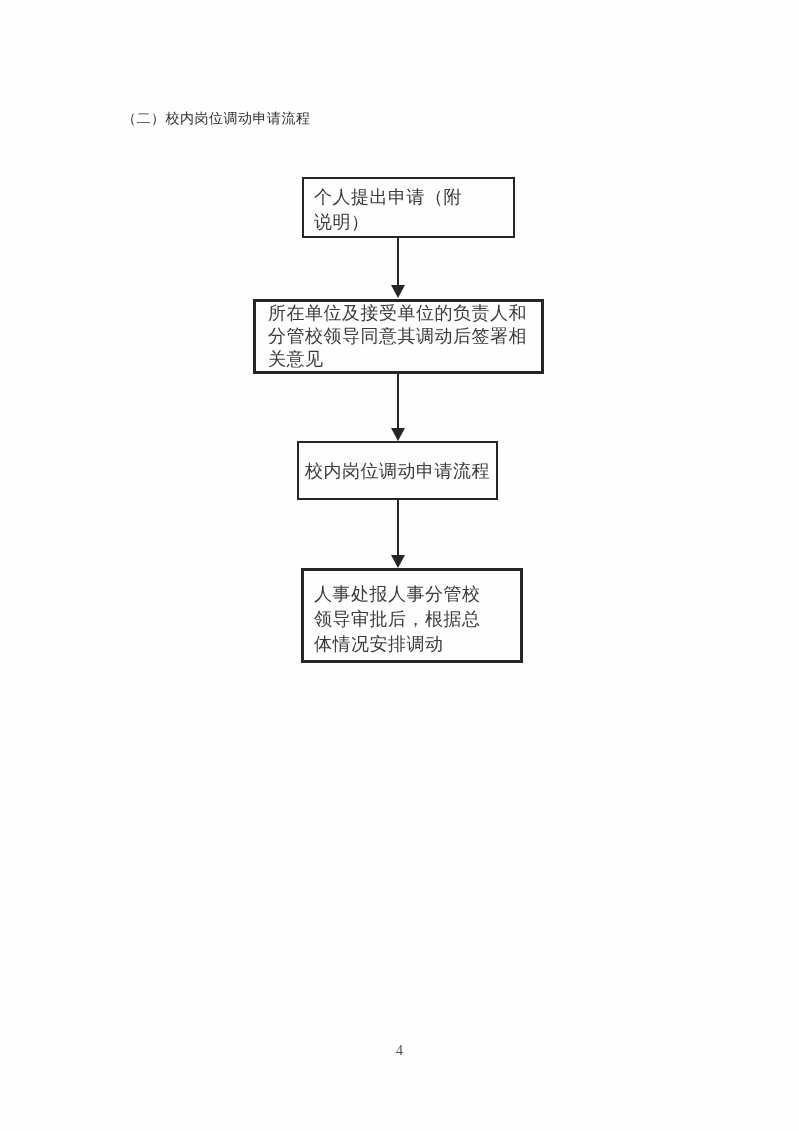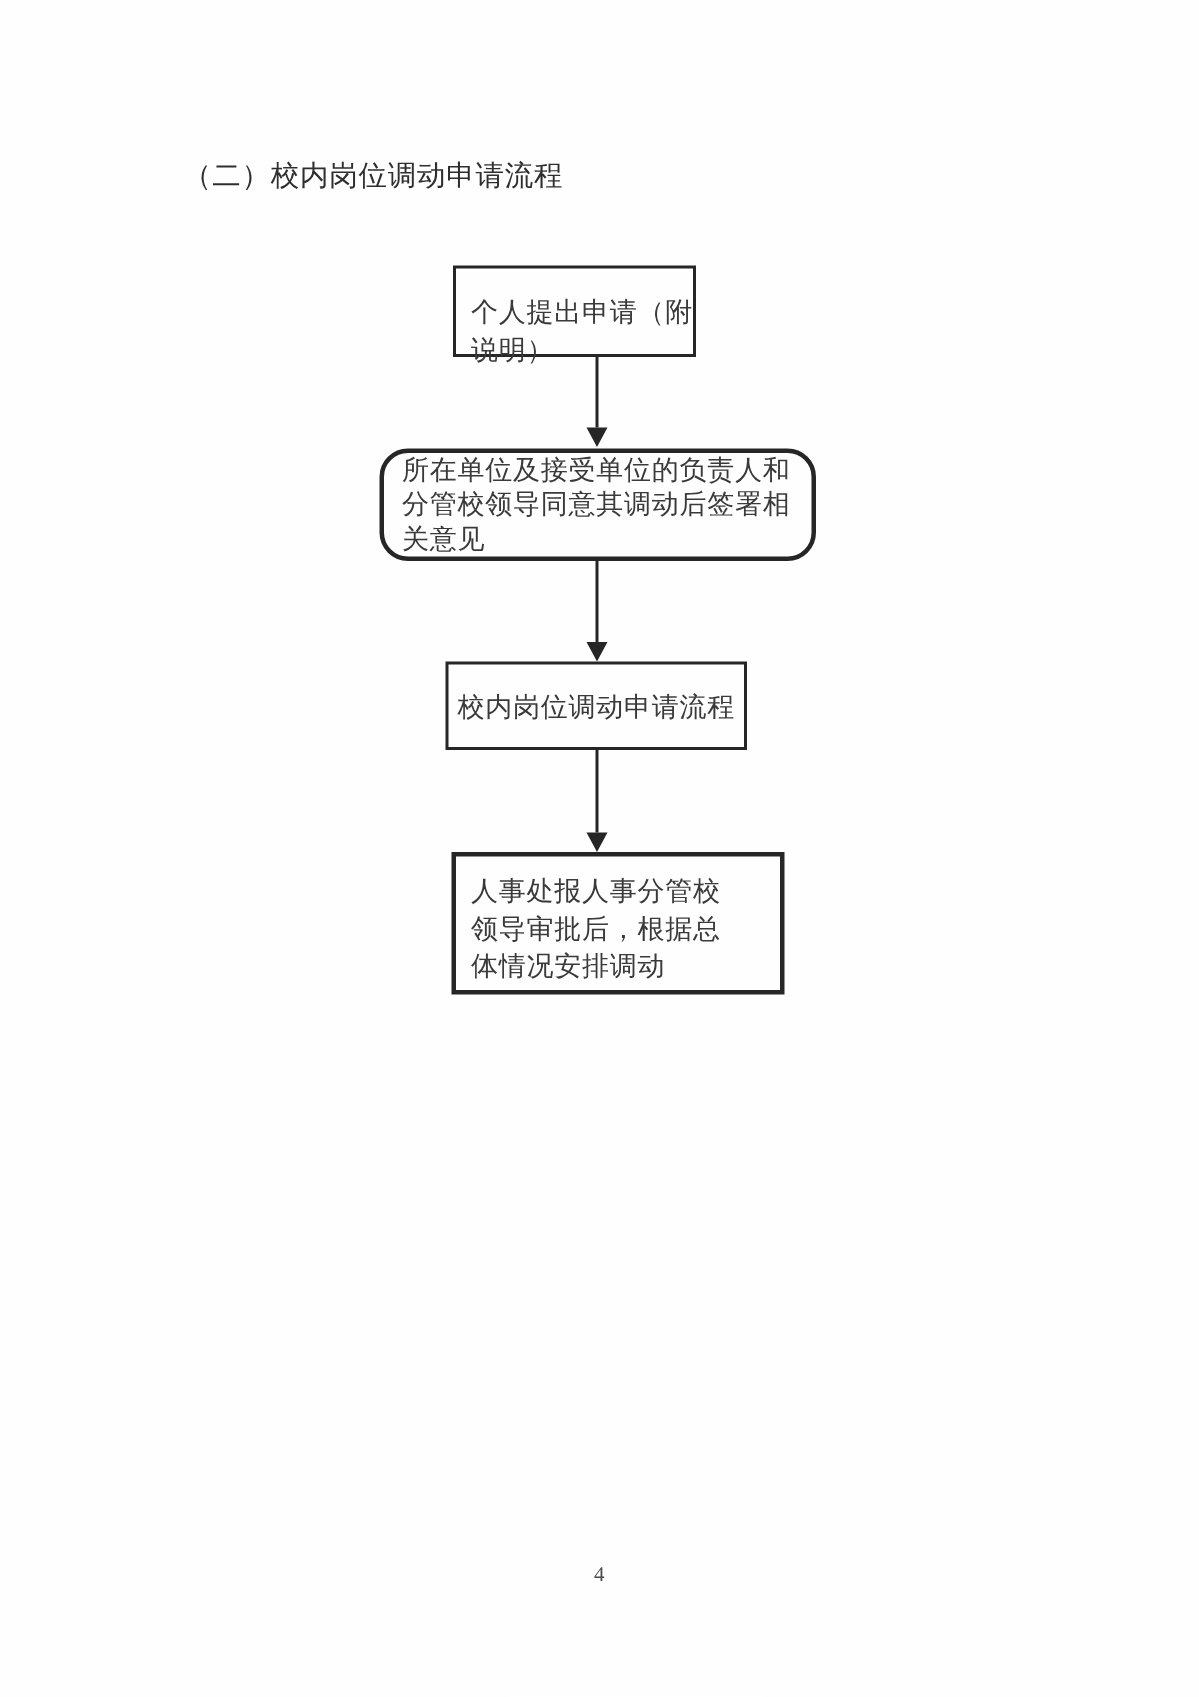--- a/index.html
+++ b/index.html
@@ -13,49 +13,48 @@
     height: 1131px;
     background: var(--paper, #fefefe);
     overflow: hidden;
     font-family: "Liberation Sans", sans-serif;
   }
   .heading {
     position: absolute;
     left: 122px;
     top: 104px;
     font-family: Liberation Sans, sans-serif;
-    font-size: 19px;
+    font-size: 14px;
     line-height: 28px;
     color: var(--heading_text, #2e2e2e);
     letter-spacing: 0.5px;
     white-space: pre;
   }
   .flow-box {
     position: absolute;
     box-sizing: border-box;
     border: 2px solid var(--ink, #262626);
     color: var(--text, #3a3a3a);
     font-size: 18px;
     white-space: pre;
     letter-spacing: 0.5px;
     background: transparent;
   }
   .box1 {
     left: 302px; top: 177px;
-    width: 162px; height: 61px;
-    padding: 17px 10px;
+    width: 213px; height: 61px;
+    padding: 6px 10px;
     line-height: 25px;
   }
   .box2 {
     left: 253px; top: 299px;
     width: 291px; height: 75px;
     border-width: 3px;
     padding: 0 12px;
     line-height: 23px;
-    border-radius: 19px;
   }
   .box3 {
     left: 297px; top: 441px;
     width: 201px; height: 59px;
     display: flex;
     align-items: center;
     justify-content: center;
   }
   .box4 {
     left: 301px; top: 568px;

